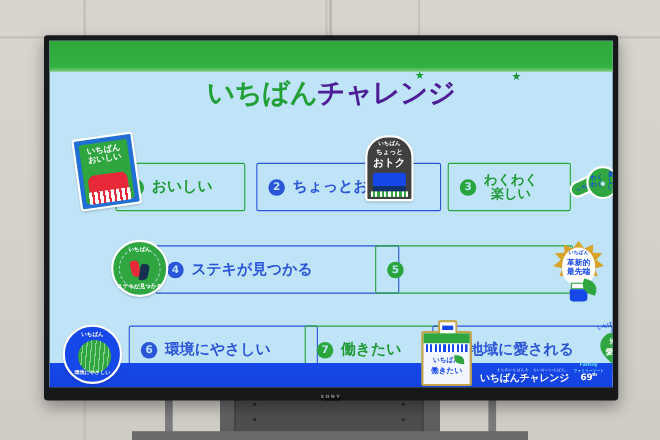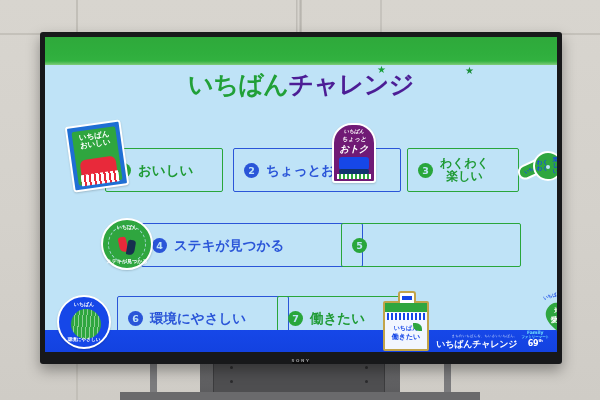--- a/index.html
+++ b/index.html
@@ -134,24 +134,23 @@
     box-shadow:0 1px 2px rgba(0,0,0,.18); position:relative; overflow:hidden;
   }
   #badge1 .inner { position:absolute; left:4px; top:4px; right:4px; bottom:4px; background:#2fa63f; border-radius:2px; }
   #badge1 .t { position:absolute; left:0; right:0; top:7px; color:#fff; font-size:7.5px; }
   #badge1 .food { position:absolute; left:8px; bottom:12px; right:8px; height:17px; background:#e8293a; border-radius:6px 6px 2px 2px; }
   #badge1 .stripes { position:absolute; left:7px; bottom:3px; right:7px; height:11px; background:repeating-linear-gradient(90deg,#fff 0 3px,#e8293a 3px 5px); border-radius:1px; }
 
   
   #badge2 { left:287px; top:86px; width:44px; height:60px; }
   #badge2 .arch {
-    width:100%; height:100%; background:#701a75; border:2px solid #fff;
+    width:100%; height:100%; background:#404040; border:2px solid #fff;
     border-radius:20px 20px 3px 3px; position:relative; overflow:hidden;
     box-shadow:0 1px 2px rgba(0,0,0,.18);
-    font-style:italic;
   }
   #badge2 .t1 { position:absolute; left:0; right:0; top:4px; color:#fff; font-size:5px; }
   #badge2 .t2 { position:absolute; left:0; right:0; top:11px; color:#fff; font-size:6px; }
   #badge2 .t3 { position:absolute; left:0; right:0; top:19px; color:#fff; font-size:9.5px; }
   #badge2 .sand { position:absolute; left:5px; top:32px; right:5px; height:13px; background:#1647e8; border-radius:3px; }
   #badge2 .sand::after { content:""; position:absolute; left:0; right:0; bottom:-4px; height:5px; background:#10336f; border-radius:2px; }
   #badge2 .dots { position:absolute; left:3px; right:3px; bottom:2px; height:5px; background:repeating-linear-gradient(90deg,#fff 0 2px,#2fa63f 2px 4px); }
 
   
   #badge3 { left:472px; top:112px; width:50px; height:42px; }
@@ -314,20 +313,24 @@
 
       <div class="row r3">
         <div class="box blue" id="item6">
           <span class="num blue">6</span>
           <span class="lbl blue">環境にやさしい</span>
         </div>
         <div class="box green" id="item7">
           <span class="num green">7</span>
           <span class="lbl green">働きたい</span>
         </div>
+        <div class="box blue" id="item8">
+          <span class="num blue">8</span>
+          <span class="lbl blue">地域に愛される</span>
+        </div>
       </div>
 
       <div class="badge" id="badge1">
         <div class="card">
           <div class="inner"></div>
           <div class="t badge-txt">
             <div>いちばん</div>
             <div>おいしい</div>
           </div>
           <div class="food"></div>
@@ -358,20 +361,30 @@
       <div class="badge" id="badge4">
         <div class="seal">
           <div class="ring"></div>
           <div class="t-top badge-txt">いちばん</div>
           <div class="sock-r"></div>
           <div class="sock-b"></div>
           <div class="t-bot badge-txt">ステキが見つかる</div>
         </div>
       </div>
 
+      <div class="badge" id="badge5">
+        <div class="burst"></div>
+        <div class="bulb"></div>
+        <div class="t1 badge-txt">いちばん</div>
+        <div class="t2 badge-txt">革新的</div>
+        <div class="t3 badge-txt">最先端</div>
+        <div class="neck"></div>
+        <div class="base"></div>
+        <div class="leaf"></div>
+      </div>
 
       <div class="badge" id="badge6">
         <div class="seal">
           <div class="t-top badge-txt">いちばん</div>
           <div class="disc"></div>
           <div class="veins"></div>
           <div class="t-bot badge-txt">環境にやさしい</div>
         </div>
       </div>
 

